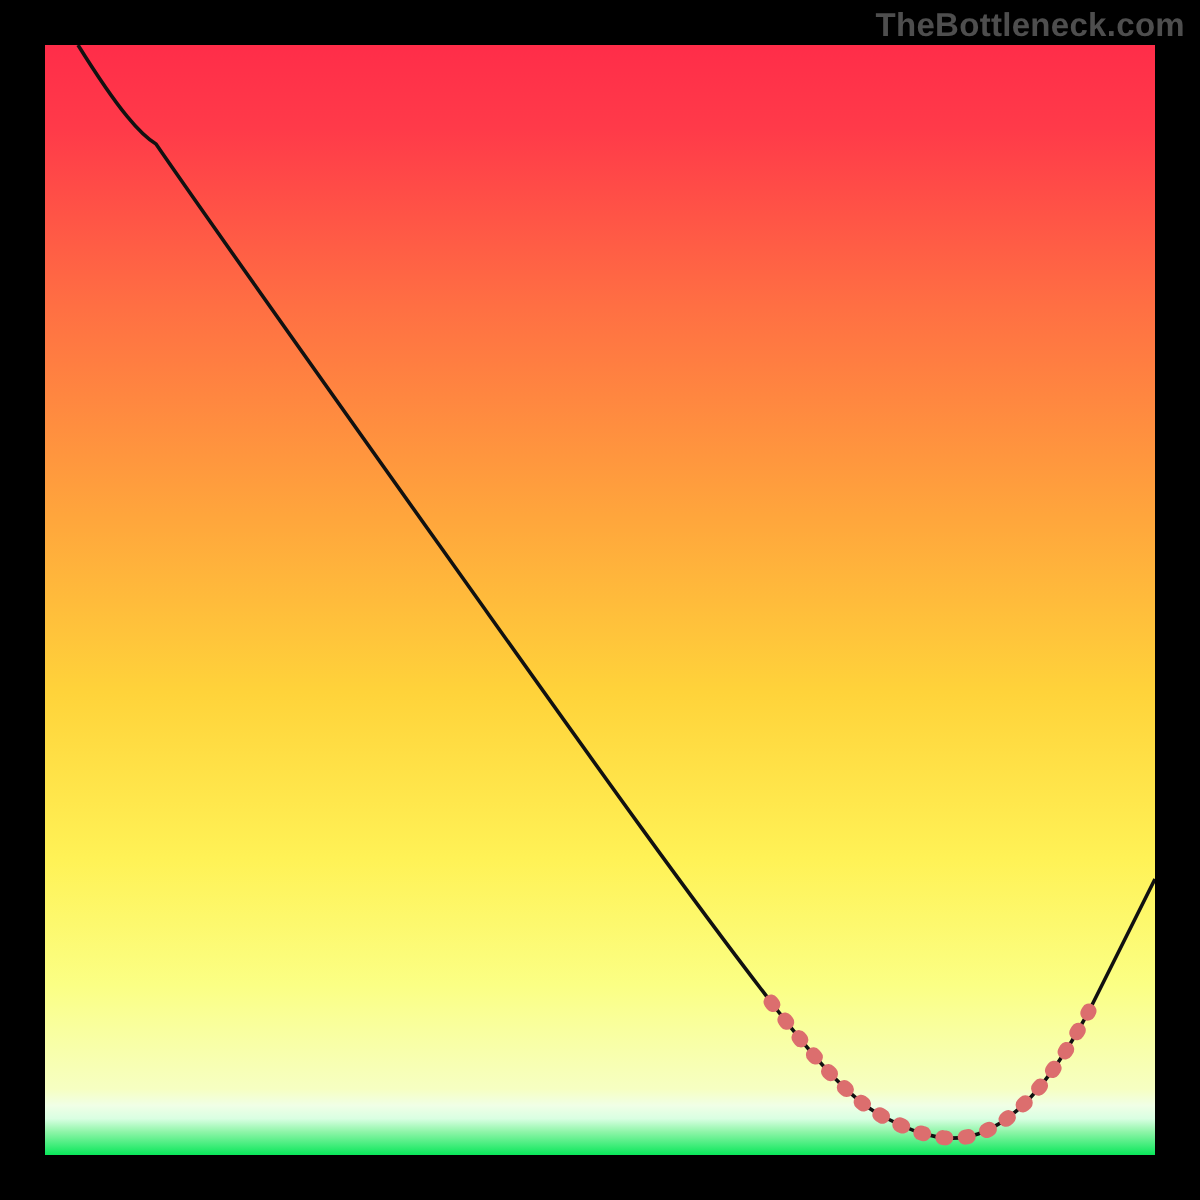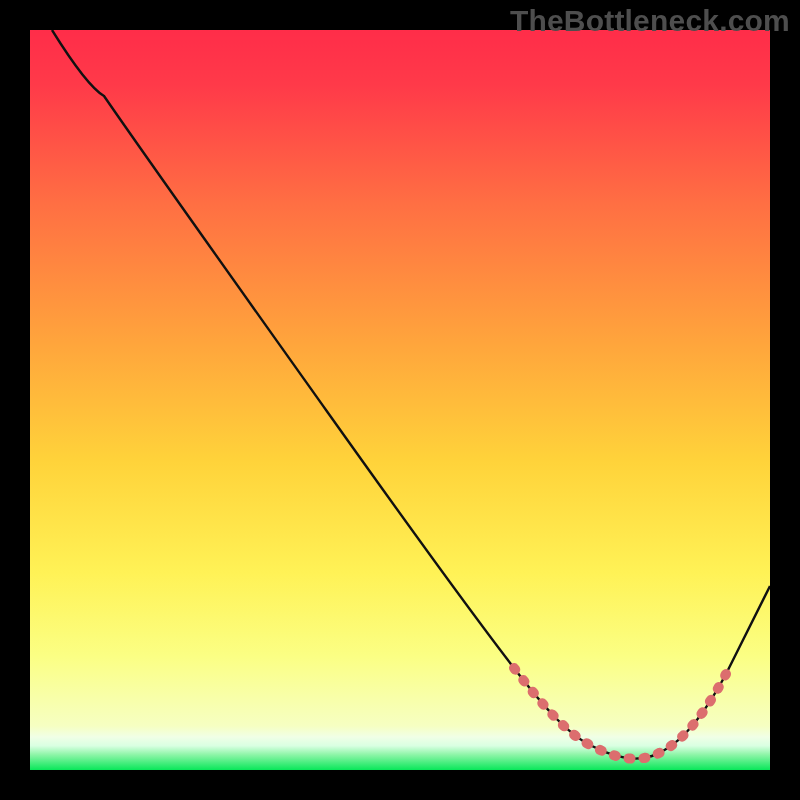--- a/index.html
+++ b/index.html
@@ -14,21 +14,21 @@
   .frame {
     position: relative;
     width: 800px;
     height: 800px;
   }
   .watermark {
     position: absolute;
     top: 4px;
     right: 10px;
     color: #4e4e4e;
-    font-size: 30px;
+    font-size: 22px;
     font-weight: 600;
     letter-spacing: 0.2px;
     z-index: 5;
   }
   .plot-area {
     position: absolute;
     left: 30px;
     top: 30px;
     width: 740px;
     height: 740px;

